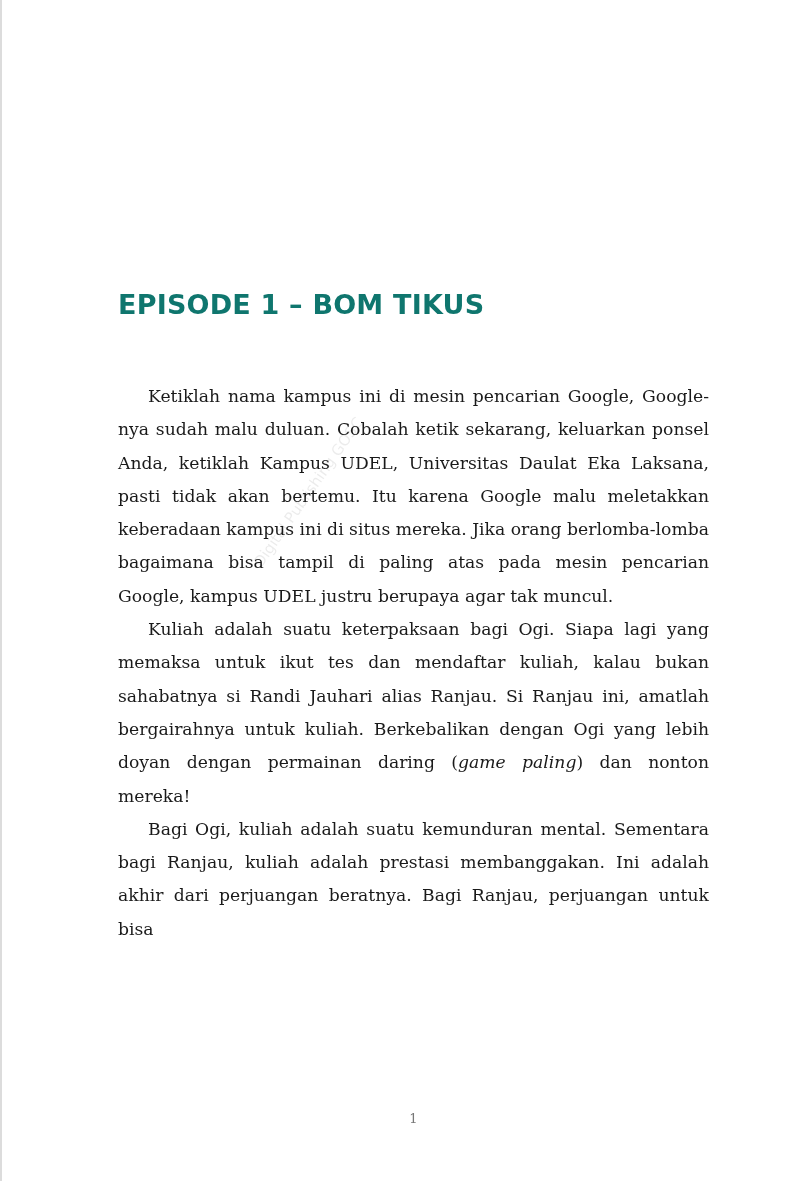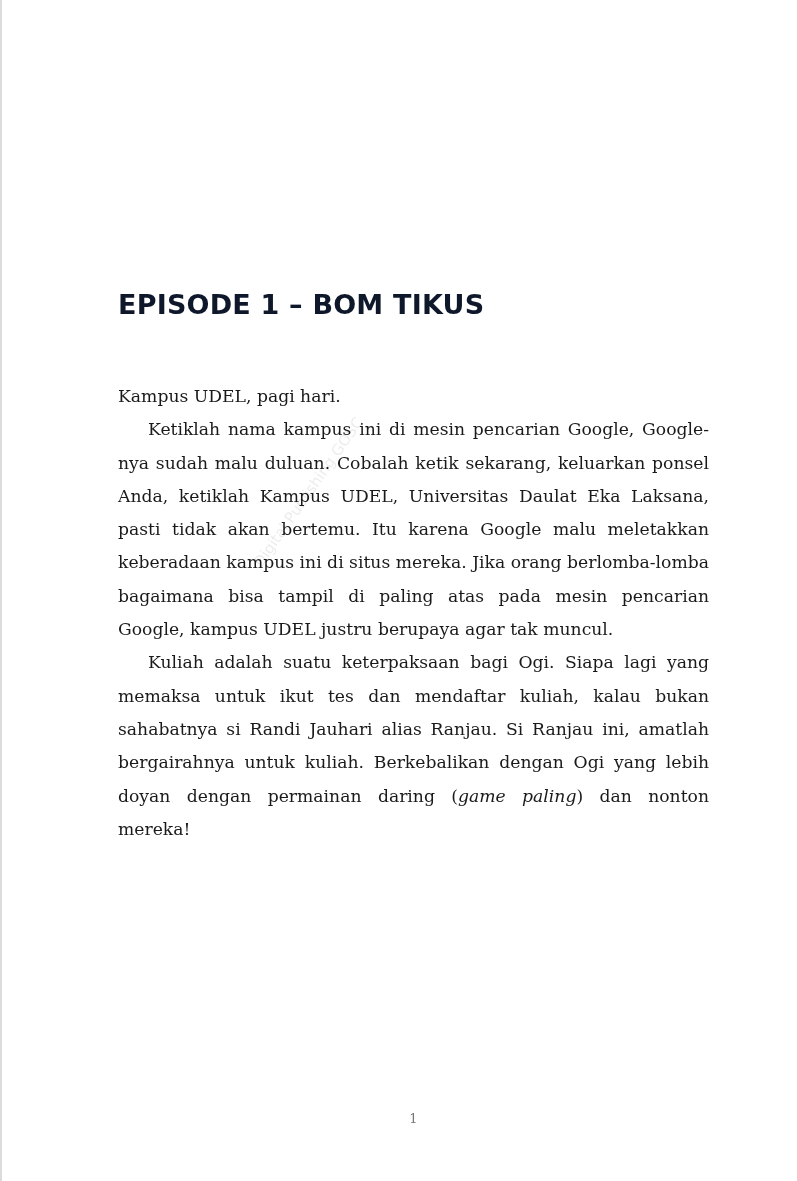--- a/index.html
+++ b/index.html
@@ -21,21 +21,21 @@
     }
     .chapter-title {
       position: absolute;
       left: 118px;
       top: 289px;
       margin: 0;
       font-family: "DejaVu Sans", sans-serif;
       font-weight: bold;
       font-size: 27px;
       letter-spacing: 0.2px;
-      color: #0f172a;
+      color: #0f766e;
       white-space: nowrap;
     }
     .body-text {
       position: absolute;
       left: 118px;
       top: 380px;
       width: 591px;
       font-family: "DejaVu Serif", serif;
       font-size: 17.2px;
       line-height: 33.3px;
@@ -78,18 +78,18 @@
 </head>
 <body>
 
 <div class="page-edge"></div>
 
 <h1 class="chapter-title">EPISODE 1 – BOM TIKUS</h1>
 
 <div class="watermark">Digital Publishing GOSC</div>
 
 <div class="body-text">
-  <p class="first">Kampus UDEL, pagi hari.</p>
   <p>Ketiklah nama kampus ini di mesin pencarian Google, Google-nya sudah malu duluan. Cobalah ketik sekarang, keluarkan ponsel Anda, ketiklah Kampus UDEL, Universitas Daulat Eka Laksana, pasti tidak akan bertemu. Itu karena Google malu meletakkan keberadaan kampus ini di situs mereka. Jika orang berlomba-lomba bagaimana bisa tampil di paling atas pada mesin pencarian Google, kampus UDEL justru berupaya agar tak muncul.</p>
   <p><span>Kuliah adalah suatu keterpaksaan bagi Ogi. Siapa lagi yang memaksa untuk ikut tes dan mendaftar kuliah, kalau bukan sahabatnya si Randi Jauhari alias Ranjau. Si Ranjau ini, amatlah bergairahnya untuk kuliah. Berkebalikan dengan Ogi yang lebih doyan dengan permainan daring (</span><em>game paling</em><span>) dan nonton mereka!</span></p>
+  <p>Bagi Ogi, kuliah adalah suatu kemunduran mental. Sementara bagi Ranjau, kuliah adalah prestasi membanggakan. Ini adalah akhir dari perjuangan beratnya. Bagi Ranjau, perjuangan untuk bisa</p>
 </div>
 
 <div class="page-number">1</div>
 
 </body></html>

